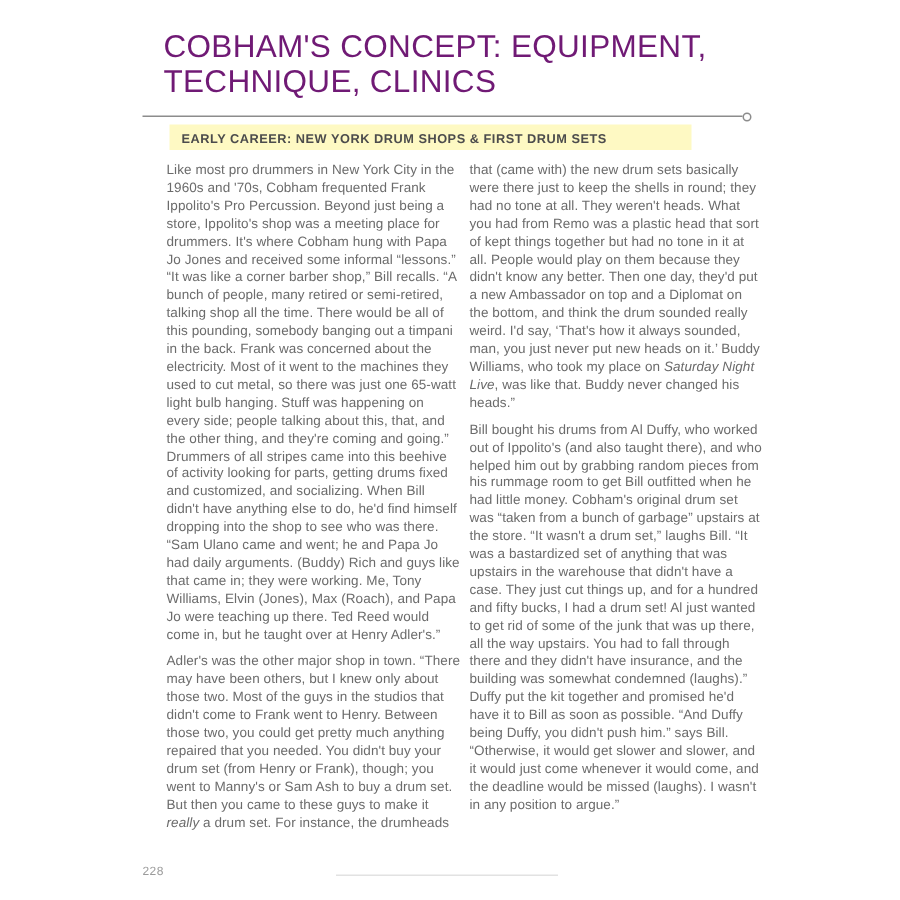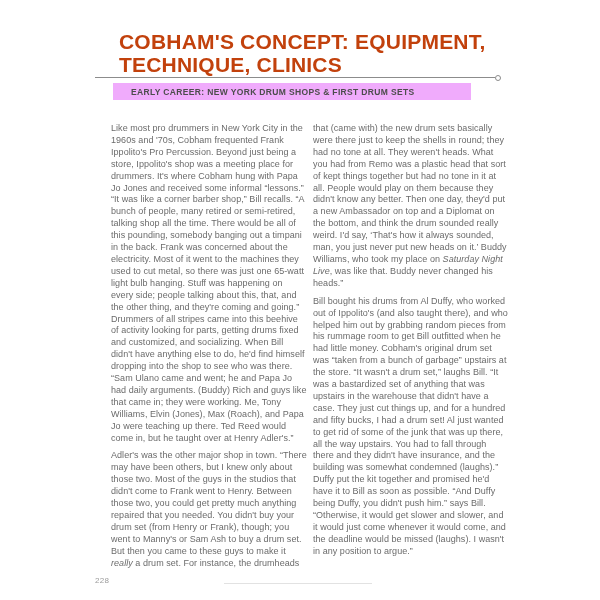--- a/index.html
+++ b/index.html
@@ -9,26 +9,26 @@
     height: 600px;
     background: #ffffff;
     overflow: hidden;
     font-family: "Liberation Sans", sans-serif;
   }
   .title {
     position: absolute;
     left: 109px;
     top: 20px;
     width: 445px;
-    margin: 10px;
+    margin: 0;
     font-size: 21px;
     line-height: 23px;
-    font-weight: 700;
+    font-weight: 400;
     letter-spacing: 0.2px;
-    color: #c2410c;
+    color: #701a75;
   }
   .title-rule {
     position: absolute;
     left: 95px;
     top: 77px;
     width: 400px;
     height: 0;
     border-top: 1px solid #8c8c8c;
   }
   .title-rule-ring {
@@ -40,42 +40,41 @@
     border: 1px solid #8c8c8c;
     border-radius: 50%;
     background: #ffffff;
   }
   .section-banner {
     position: absolute;
     left: 113px;
     top: 83px;
     width: 348px;
     height: 17px;
-    background: #f0abfc;
+    background: #fef9c3;
     display: flex;
     align-items: center;
-    padding-left: 10px;
   }
   .section-banner span {
     font-size: 8.5px;
     font-weight: 700;
     letter-spacing: 0.35px;
     color: #4c4c4c;
     padding-left: 8px;
     white-space: nowrap;
   }
   .columns {
     position: absolute;
     left: 111px;
     top: 108px;
     width: 398px;
     display: flex;
     gap: 6px;
   }
-  .col { flex: 1 1 0; min-width: 0; margin-top: 15px; }
+  .col { flex: 1 1 0; min-width: 0; }
   .col p {
     margin: 0 0 6px 0;
     font-size: 9px;
     line-height: 11.9px;
     letter-spacing: 0.05px;
     color: #6b6b6b;
     text-align: left;
   }
   .col p em { font-style: italic; }
   .page-num {

